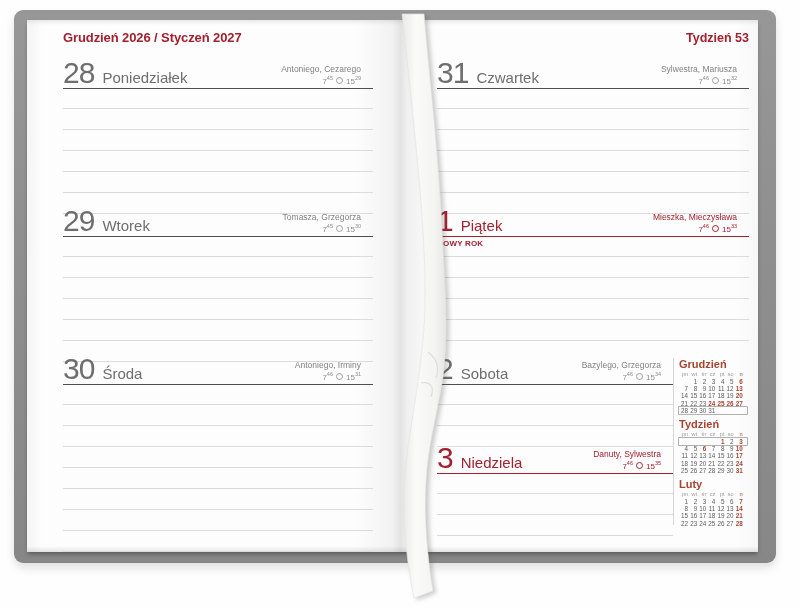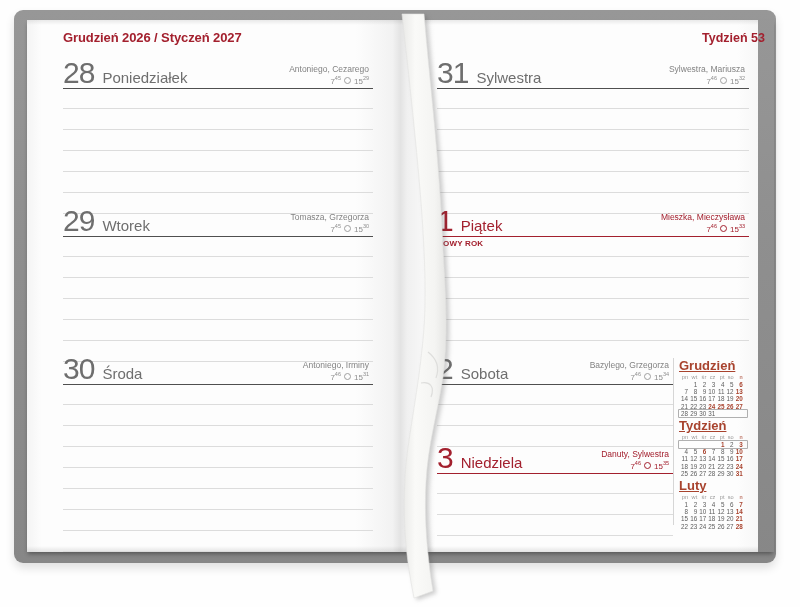--- a/index.html
+++ b/index.html
@@ -4,57 +4,57 @@
 <style>
   html,body{margin:0;padding:0;background:#ffffff;}
   .photo{position:relative;width:800px;height:607px;background:#fefefe;overflow:hidden;
          font-family:"Liberation Sans",sans-serif;}
   :root{--accent:#A3202E;--minired:#A8432E;--cover:#8F8F8F;--rule:#dcdcdc;--ink:#6e6e6e;}
 
   .cover{position:absolute;left:14px;top:10px;width:762px;height:553px;border-radius:9px;
          background:linear-gradient(180deg,#979797 0%,var(--cover) 40%,#878787 100%);
          box-shadow:0 5px 10px rgba(0,0,0,.12);}
   .pages{position:absolute;left:27px;top:20px;width:731px;height:532px;
-         box-shadow:0 3px 4px -1px rgba(30,30,30,.45);padding-left:16px;}
+         box-shadow:0 3px 4px -1px rgba(30,30,30,.45);}
   .page-left{position:absolute;left:0;top:0;width:373px;height:532px;
          background:linear-gradient(90deg,#f4f4f4 0%,#fdfdfd 4%,#fdfdfd 88%,#f2f2f2 98%,#e4e4e4 100%);}
   .page-right{position:absolute;left:373px;top:0;width:358px;height:532px;
          background:linear-gradient(270deg,#f7f7f7 0%,#fdfdfd 6%,#fdfdfd 90%,#f0f0f0 98%,#e2e2e2 100%);}
   .page-right::before{content:"";position:absolute;left:0;right:0;top:0;height:5px;
          background:linear-gradient(180deg,rgba(0,0,0,.08),rgba(0,0,0,0));}
   .page-left::before{content:"";position:absolute;left:0;right:0;top:0;height:5px;
          background:linear-gradient(180deg,rgba(0,0,0,.08),rgba(0,0,0,0));}
   .page-left::after,.page-right::after{content:"";position:absolute;left:0;right:0;bottom:0;height:6px;
          background:linear-gradient(0deg,rgba(0,0,0,.10),rgba(0,0,0,0));}
 
   .month-title{position:absolute;left:36px;top:10px;font-size:13px;font-weight:bold;
          color:var(--accent);letter-spacing:-.1px;}
   .week-label{position:absolute;right:9px;top:11px;font-size:12.5px;font-weight:bold;color:var(--accent);}
 
   .sec{position:absolute;}
   .sec-head{position:absolute;left:0;right:0;top:0;border-bottom:1.5px solid #4f4f4f;}
   .head-left{position:absolute;left:0;bottom:2px;display:flex;align-items:baseline;gap:8px;}
   .dnum{font-size:30px;line-height:.85;color:var(--ink);letter-spacing:-1px;}
   .dname{font-size:15px;color:var(--ink);}
-  .head-right{position:absolute;right:4px;bottom:2px;text-align:right;}
+  .head-right{position:absolute;right:12px;bottom:2px;text-align:right;}
   .namedays{font-size:8.5px;color:#828282;margin-bottom:1px;}
   .suntimes{font-size:8px;color:#8d8d8d;}
   .suntimes sup{font-size:5.5px;}
   .sun{display:inline-block;width:5px;height:5px;border:1px solid #a0a0a0;border-radius:50%;
        margin:0 3px;vertical-align:baseline;}
   .sec.red .dnum,.sec.red .dname,.sec.red .namedays,.sec.red .suntimes{color:var(--accent);}
   .sec.red .sec-head{border-bottom-color:var(--accent);}
   .sec.red .sun{border-color:var(--accent);}
   .rules{position:absolute;left:0;right:0;
        background:repeating-linear-gradient(180deg,transparent 0px,transparent 20px,var(--rule) 20px,var(--rule) 21px);}
   .note{position:absolute;left:0;font-size:8px;font-weight:bold;color:var(--accent);letter-spacing:.2px;}
 
   .mc-divider{position:absolute;left:646px;top:338px;width:1px;height:167px;background:#d6d6d6;}
   .mc-block{position:absolute;left:652px;width:68px;}
-  .mc-title{font-size:13px;font-weight:bold;color:var(--minired);margin-bottom:1px;text-decoration:underline;}
+  .mc-title{font-size:11px;font-weight:bold;color:var(--minired);margin-bottom:1px;}
   .mc-row{display:flex;height:7.2px;line-height:7.2px;}
   .mc-head{height:7px;line-height:7px;}
   .mc-cell{width:9.1px;text-align:right;font-size:6.3px;color:#5c5c5c;}
   .mc-head .mc-cell{font-size:5.6px;color:#9a9a9a;}
   .mc-cell.mc-sun{color:var(--minired);}
   .mc-cell.mc-red{color:var(--minired);font-weight:bold;}
   .mc-row.boxed{box-shadow:0 0 0 0.7px #8f8f8f;}
 
   .ribbon{position:absolute;left:0;top:0;pointer-events:none;}
 </style>
@@ -110,21 +110,21 @@
           <div class="suntimes"><span>7</span><sup>46</sup><span class="sun"></span><span>15</span><sup>31</sup></div>
         </div>
       </div>
       <div class="rules" style="top:48px;height:168px;"></div>
     </div>
 
     <div class="sec" style="left:410px;top:20px;width:312px;height:193px;">
       <div class="sec-head" style="height:48px;">
         <div class="head-left">
           <span class="dnum">31</span>
-          <span class="dname">Sylwestra</span>
+          <span class="dname">Czwartek</span>
         </div>
         <div class="head-right">
           <div class="namedays">Sylwestra, Mariusza</div>
           <div class="suntimes"><span>7</span><sup>46</sup><span class="sun"></span><span>15</span><sup>32</sup></div>
         </div>
       </div>
       <div class="rules" style="top:48px;height:145px;"></div>
     </div>
 
     <div class="sec red" style="left:410px;top:168px;width:312px;height:159px;">

